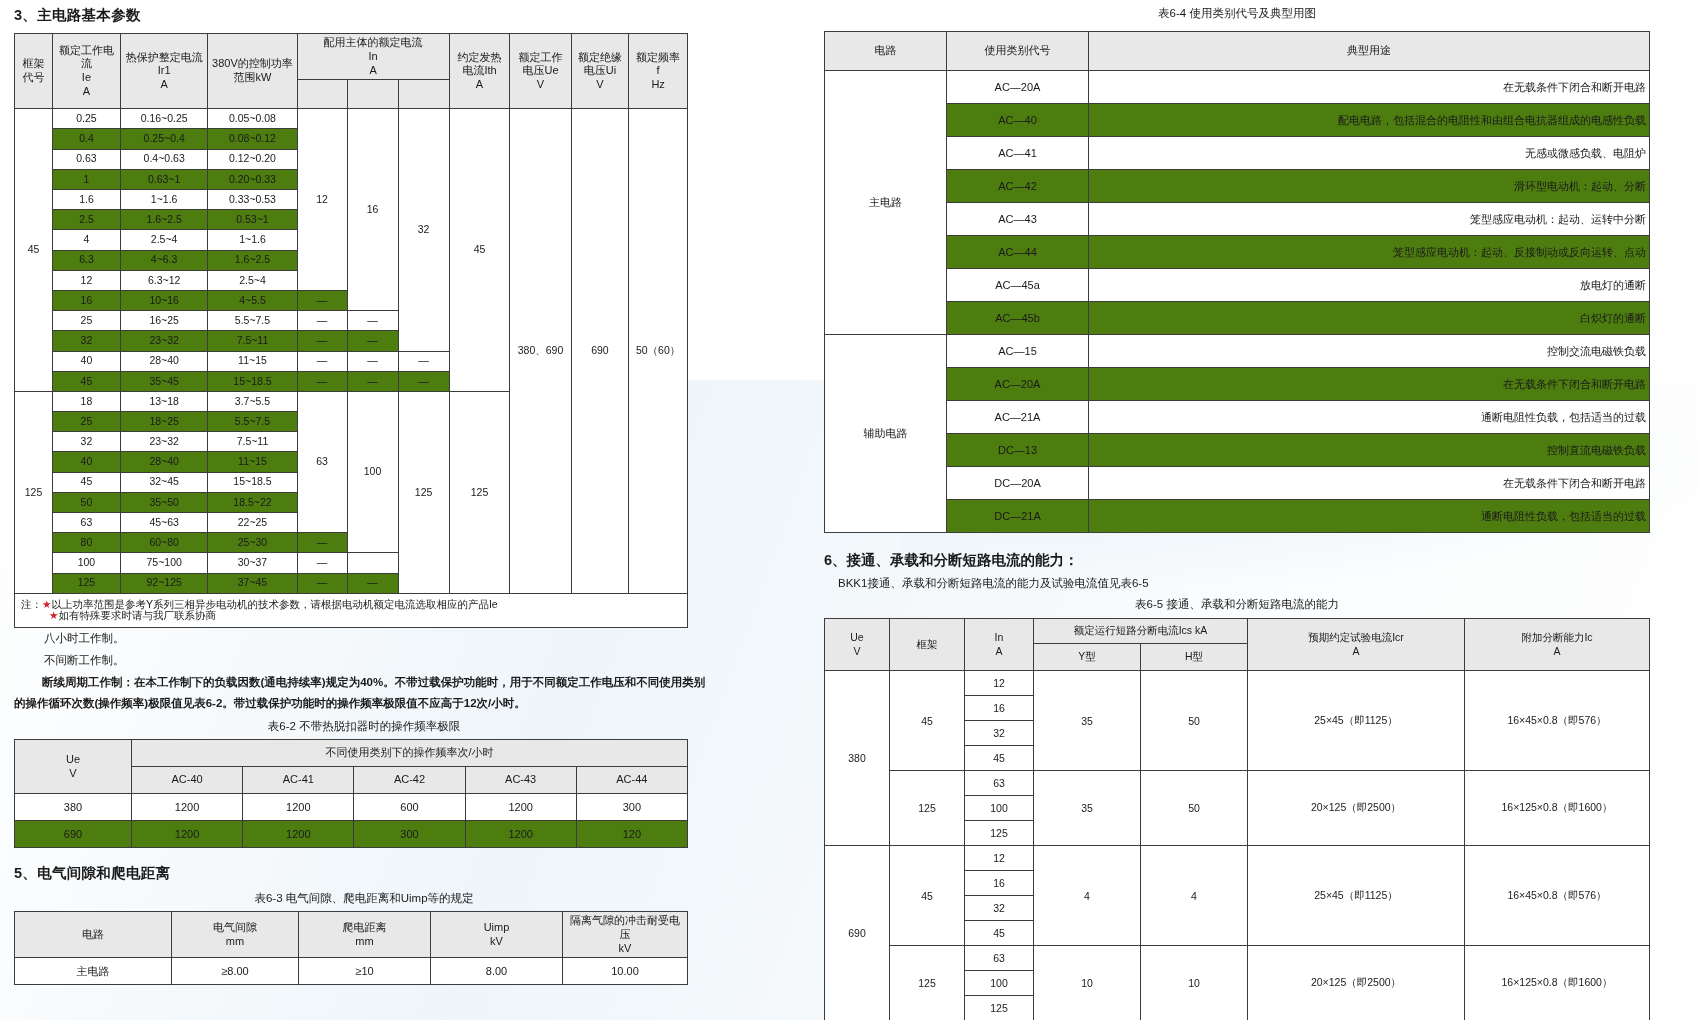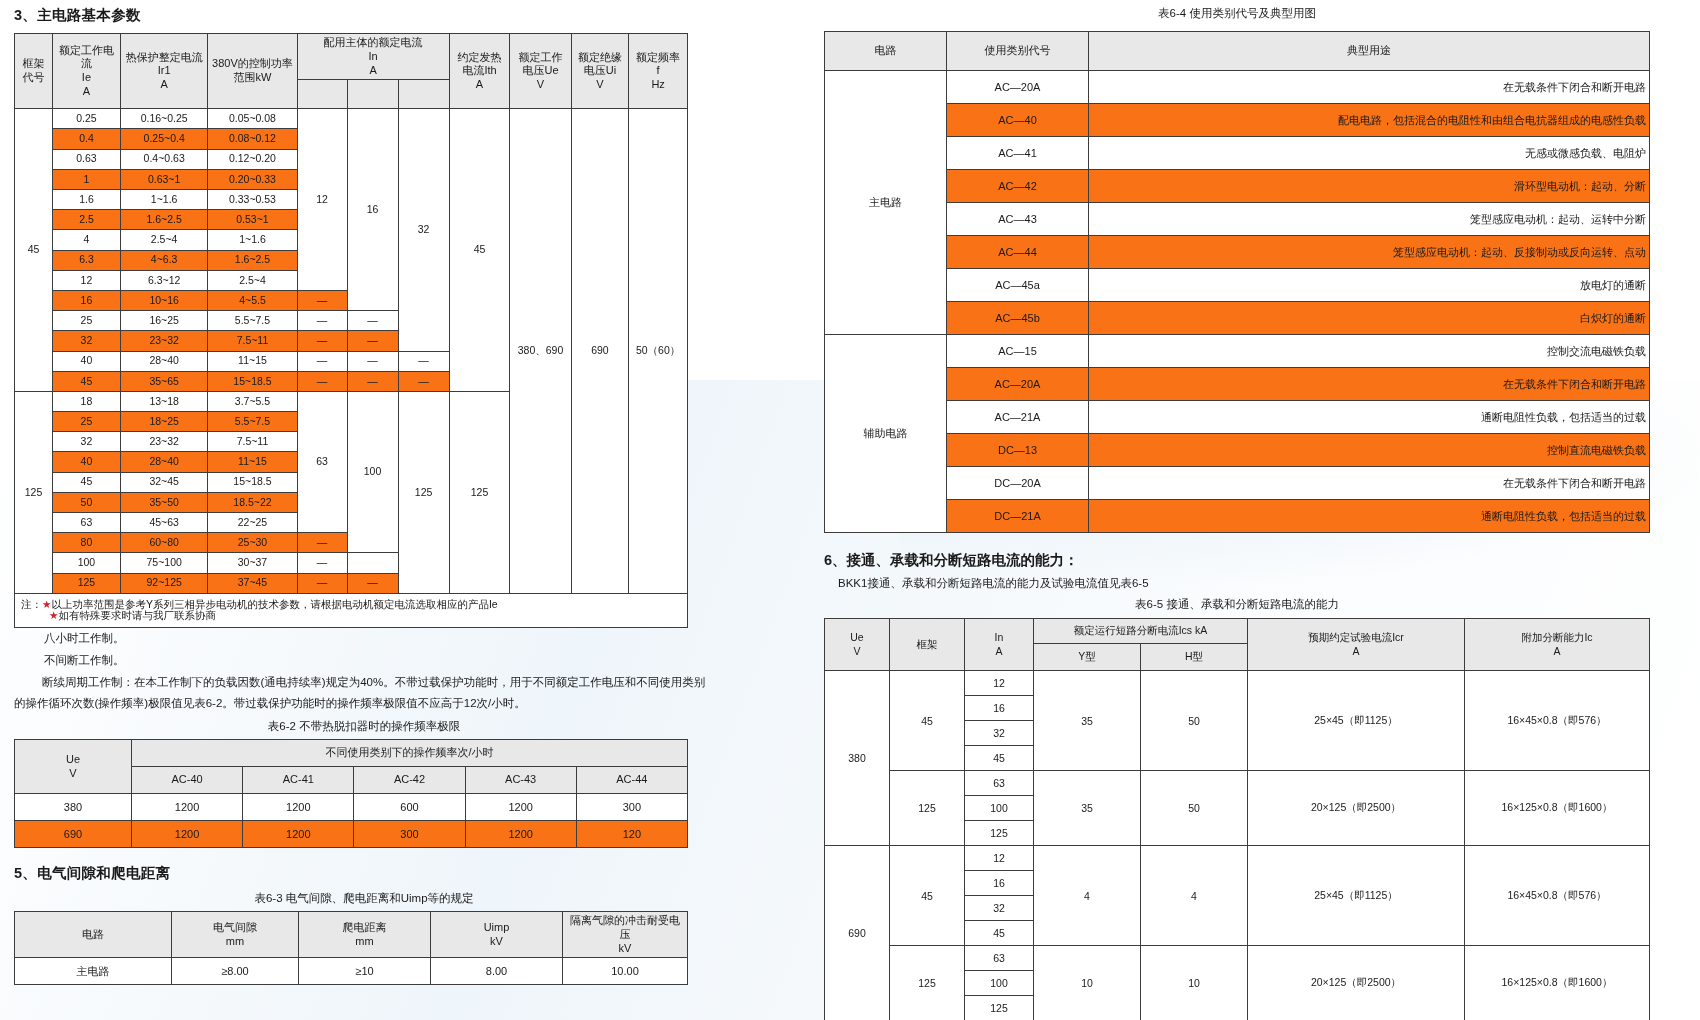--- a/index.html
+++ b/index.html
@@ -26,21 +26,21 @@
 
   h2.sec{
     font-size:14.5px;font-weight:bold;margin:0 0 8px 0;letter-spacing:0.3px;
   }
   .cap{font-size:11.5px;text-align:center;margin:4px 0 5px 0;}
   .cap-r{font-size:11.5px;text-align:center;margin:0 0 10px 0;}
 
   table{border-collapse:collapse;font-size:11px;background:#fff;}
   td,th{border:1px solid #3c3c3c;text-align:center;vertical-align:middle;padding:2px 3px;font-weight:normal;}
   th{background:#e8e8e8;font-size:11px;line-height:1.25;}
-  .alt{background:#f97316;margin-left:48px;}
+  .alt{background:#4d7c0f;margin-left:48px;}
 
   
   #t-main{width:674px;}
   #t-main td{height:15.2px;line-height:1.1;font-size:10.5px;}
   #t-main th{height:52px;}
   .note{font-size:10.5px;text-align:left;line-height:1.6;padding:5px 6px;}
   .star{color:#d2232a;}
 
   
   .p{font-size:11.5px;line-height:1.9;margin:0;text-indent:0;}
@@ -197,21 +197,21 @@
     <tr>
       <td>40</td>
       <td>28~40</td>
       <td>11~15</td>
       <td>—</td>
       <td>—</td>
       <td>—</td>
     </tr>
     <tr class="alt">
       <td>45</td>
-      <td>35~65</td>
+      <td>35~45</td>
       <td>15~18.5</td>
       <td>—</td>
       <td>—</td>
       <td>—</td>
     </tr>
 
     <tr>
       <td rowspan="10">125</td>
       <td>18</td>
       <td>13~18</td>
@@ -275,21 +275,21 @@
       <td class="note" colspan="11">
         <div>注：<span class="star">★</span>以上功率范围是参考Y系列三相异步电动机的技术参数，请根据电动机额定电流选取相应的产品Ie</div>
         <div style="padding-left:28px"><span class="star">★</span>如有特殊要求时请与我厂联系协商</div>
       </td>
     </tr>
   </tbody>
     </table>
 
   <p class="p indent">八小时工作制。</p>
   <p class="p indent">不间断工作制。</p>
-  <p class="p" style="padding-left:0;text-indent:28px;">断续周期工作制：在本工作制下的负载因数(通电持续率)规定为40%。不带过载保护功能时，用于不同额定工作电压和不同使用类别的操作循环次数(操作频率)极限值见表6-2。带过载保护功能时的操作频率极限值不应高于12次/小时。</p>
+  <p class="p" style="padding-left:0;text-indent:28px;font-weight:bold;">断续周期工作制：在本工作制下的负载因数(通电持续率)规定为40%。不带过载保护功能时，用于不同额定工作电压和不同使用类别的操作循环次数(操作频率)极限值见表6-2。带过载保护功能时的操作频率极限值不应高于12次/小时。</p>
 
   <div class="cap">表6-2 不带热脱扣器时的操作频率极限</div>
 
   <table id="t62">
     <tbody>
         <tr>
       <th rowspan="2" style="width: 110px; height: 40px; white-space: pre-line;" style2="white-space:pre-line">Ue
 V</th>
       <th colspan="5" style="white-space: pre-line;">不同使用类别下的操作频率次/小时</th>
     </tr>

